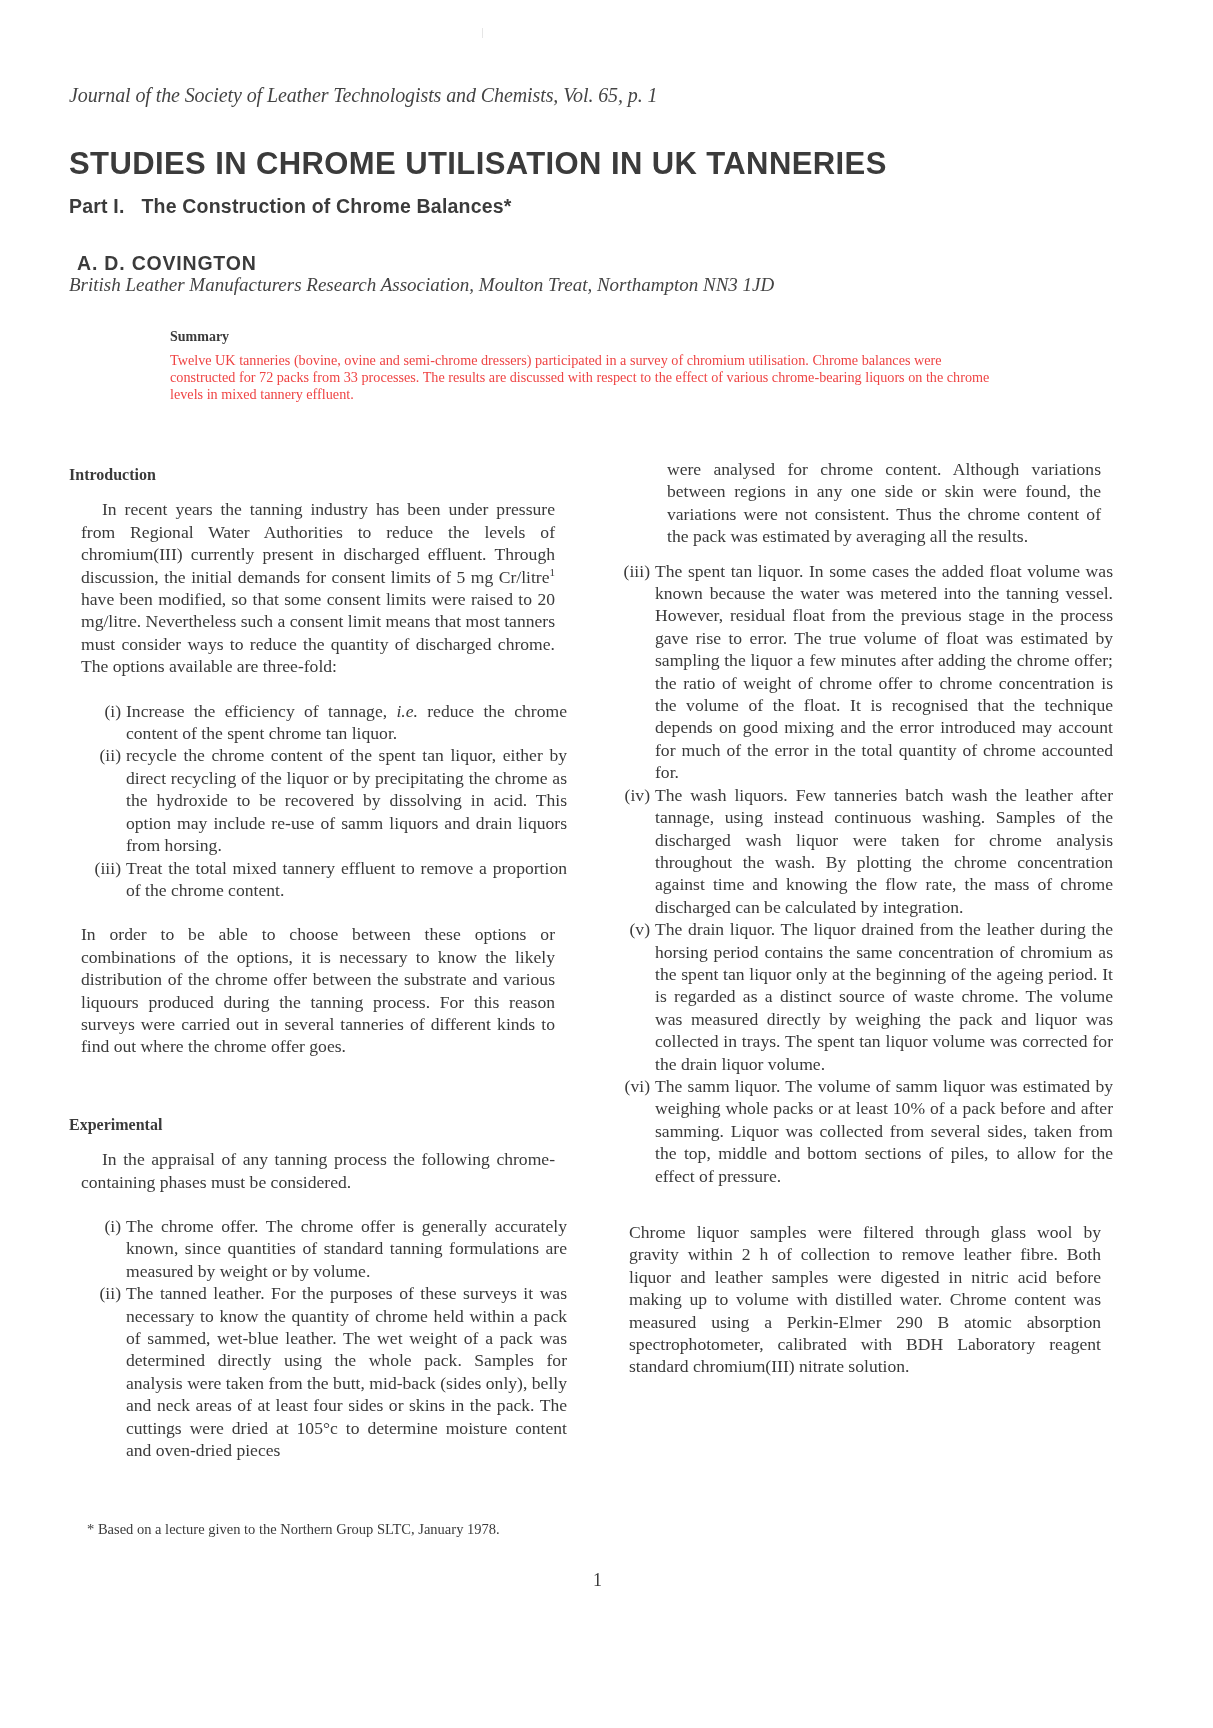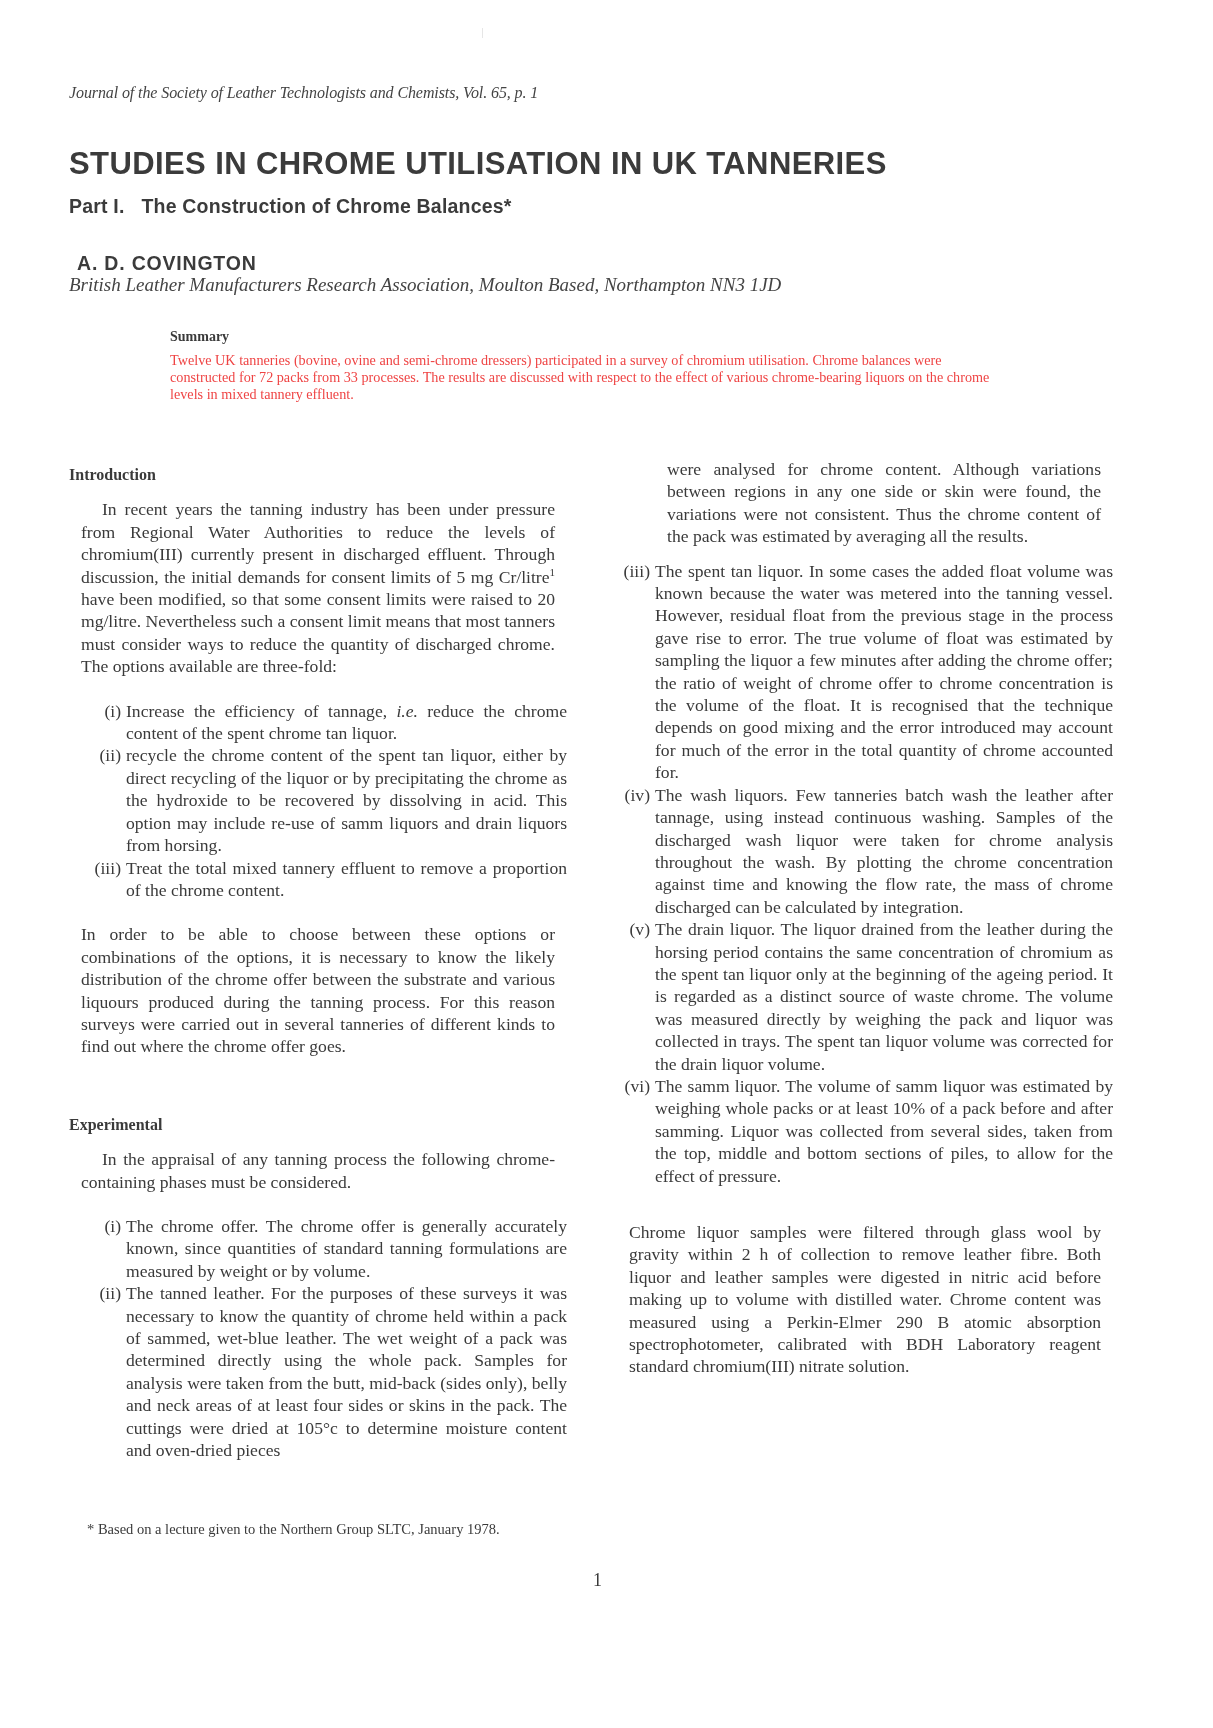--- a/index.html
+++ b/index.html
@@ -1,21 +1,21 @@
 <!DOCTYPE html>
 <html><head>
   <meta charset="utf-8">
   <style>
     html, body { margin: 0; padding: 0; background: #ffffff; }
     body { width: 1213px; height: 1728px; position: relative; overflow: hidden; color: #3a3a3a; }
 
     .journal-line {
       position: absolute; left: 69px; top: 84px;
       font-family: "Liberation Serif", serif; font-style: italic;
-      font-size: 16px; color: #444; letter-spacing: -0.1px;
+      font-size: 20px; color: #444; letter-spacing: -0.1px;
     }
     .scan-mark { position: absolute; left: 482px; top: 28px; width: 1px; height: 10px; background: #e6e6e6; }
 
     .title {
       position: absolute; left: 69px; top: 146px; margin: 0;
       font-family: "Liberation Sans", sans-serif; font-weight: bold;
       font-size: 31px; color: #3b3b3b; letter-spacing: 0.4px; white-space: nowrap;
     }
     .subtitle {
       position: absolute; left: 69px; top: 195px; margin: 0;
@@ -87,21 +87,21 @@
 </head>
 <body>
 
 <div class="scan-mark"></div>
 
 <div class="journal-line">Journal of the Society of Leather Technologists and Chemists, Vol. 65, p. 1</div>
 
 <h1 class="title">STUDIES IN CHROME UTILISATION IN UK TANNERIES</h1>
 <h2 class="subtitle">Part I.   The Construction of Chrome Balances*</h2>
 <h3 class="author">A. D. COVINGTON</h3>
-<div class="affiliation">British Leather Manufacturers Research Association, Moulton Based, Northampton NN3 1JD</div>
+<div class="affiliation">British Leather Manufacturers Research Association, Moulton Treat, Northampton NN3 1JD</div>
 
 <div class="summary">
   <p class="summary-heading">Summary</p>
   <p class="summary-text">Twelve UK tanneries (bovine, ovine and semi-chrome dressers) participated in a survey of chromium utilisation. Chrome balances were constructed for 72 packs from 33 processes. The results are discussed with respect to the effect of various chrome-bearing liquors on the chrome levels in mixed tannery effluent.</p>
 </div>
 
 <div class="col col-left">
   <p class="section-heading">Introduction</p>
   <p class="para"><span>In recent years the tanning industry has been under pressure from Regional Water Authorities to reduce the levels of chromium(III) currently present in discharged effluent. Through discussion, the initial demands for consent limits of 5 mg Cr/litre</span><sup>1</sup><span> have been modified, so that some consent limits were raised to 20 mg/litre. Nevertheless such a consent limit means that most tanners must consider ways to reduce the quantity of discharged chrome. The options available are three-fold:</span></p>
   <div class="gap-sm"></div>

